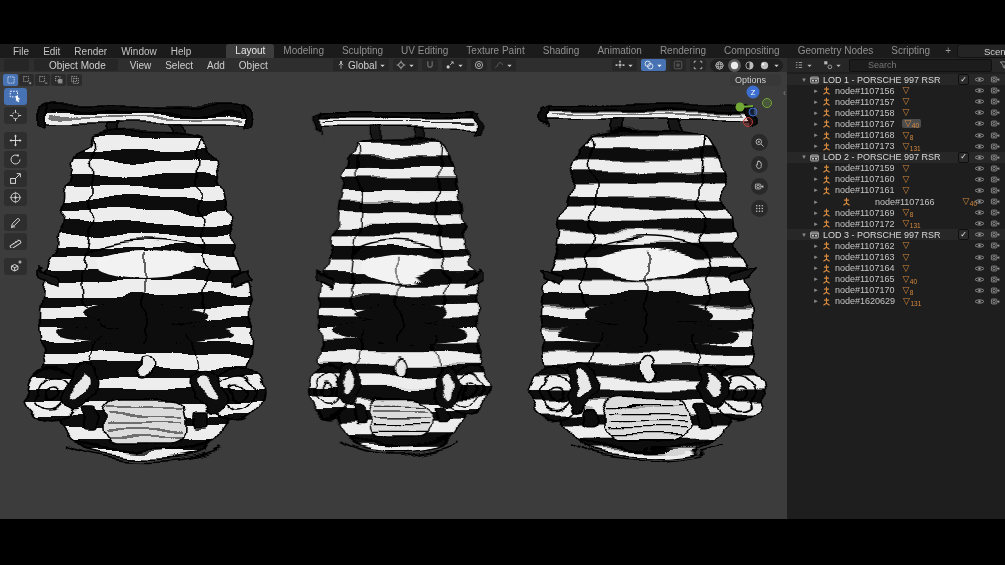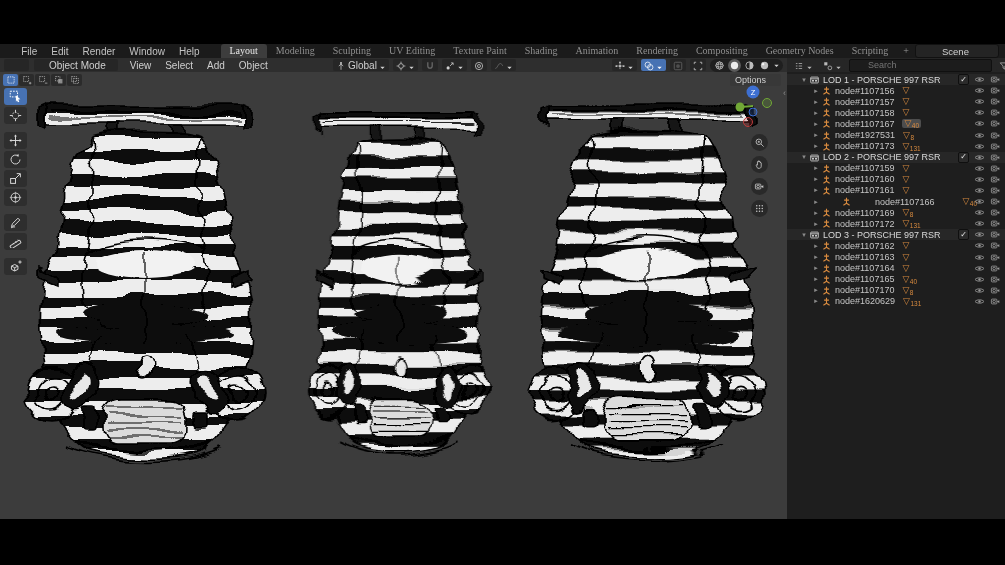--- a/index.html
+++ b/index.html
@@ -3,32 +3,32 @@
 <meta charset="utf-8">
 <style>
   html,body{margin:0;padding:0;background:#000;width:1005px;height:565px;overflow:hidden;
     font-family:"Liberation Sans",sans-serif;-webkit-font-smoothing:antialiased;}
   #screen{position:relative;width:1005px;height:565px;background:#000;}
   
   .topbar{position:absolute;left:0;top:44px;width:1005px;height:14px;background:#1b1b1b;
     display:flex;align-items:center;padding:0 6px;box-sizing:border-box;font-size:10px;color:#c3c3c3;}
   #topbar-menus{display:flex;}
   .menu-item{padding:0 7px;cursor:default;}
-  .tabs{display:flex;margin-left:14px;height:14px;font-family:Liberation Serif, serif;}
+  .tabs{display:flex;margin-left:28px;height:14px;}
   .tab{padding:0 9px;line-height:14px;color:#8f8f8f;white-space:nowrap;}
   .tab.active{background:#3d3d3d;color:#e8e8e8;border-radius:3px 3px 0 0;}
   .tab.add{color:#9a9a9a;padding:0 6px;}
   .topbar-right{margin-left:auto;display:flex;gap:5px;align-items:center;}
   .pill{display:flex;align-items:center;gap:3px;background:#242424;border:1px solid #111;
     border-radius:3px;height:12px;padding:0 4px;color:#d2d2d2;}
   .pill-text{font-size:9.5px;min-width:52px;}
   
   .header2{position:absolute;left:0;top:58px;width:787px;height:14px;background:#2e2e2e;
     display:flex;align-items:center;padding:0 4px;box-sizing:border-box;font-size:10px;color:#cfcfcf;gap:5px;}
-  .hbtn{display:flex;align-items:flex-end;gap:2px;background:#262626;border-radius:2px;height:12px;padding:0 3px;}
+  .hbtn{display:flex;align-items:center;gap:2px;background:#262626;border-radius:2px;height:12px;padding:0 3px;}
   .hbtn.active{background:#4772b3;color:#fff;}
   .hcenter{position:absolute;left:333px;display:flex;gap:4px;align-items:center;}
   .hright{margin-left:auto;display:flex;gap:4px;align-items:center;}
   .shading-pill{display:flex;align-items:center;background:#1f1f1f;border-radius:8px;height:13px;padding:0 3px;gap:2px;}
   .sph{width:13px;height:13px;display:flex;align-items:center;justify-content:center;border-radius:7px;color:#bdbdbd;}
   .sph.active{background:#5a5a5a;color:#fff;}
   
   .outliner-header{position:absolute;left:787px;top:58px;width:218px;height:14px;background:#262626;
     display:flex;align-items:center;padding:0 4px;box-sizing:border-box;gap:4px;color:#b9b9b9;}
   .search{flex:1;display:flex;gap:3px;background:#1c1c1c;border:1px solid #101010;
@@ -701,21 +701,21 @@
           </span>
         </span>
       </div>
       <div class="orow" style="padding-left: 24px;">
         <span class="exp">▸</span>
         <span class="oicn orange">
           <svg viewBox="0 0 16 16" width="100%" height="100%" fill="none" stroke="currentColor" stroke-width="1.2">
             <path d="M8 2.5v8M8 10.5L3.5 13.5M8 10.5l4.5 3M4.5 6h7" stroke-width="1.6"></path>
           </svg>
         </span>
-        <span class="olabel">node#1927531</span>
+        <span class="olabel">node#1107168</span>
         <span class="tri">▽<span class="cnt">8</span></span>
         <span class="ricons">
           <span class="ricn">
             <svg viewBox="0 0 16 16" width="100%" height="100%" fill="none" stroke="currentColor" stroke-width="1.2">
               <path d="M1.5 8C4 4.7 12 4.7 14.5 8 12 11.3 4 11.3 1.5 8z"></path>
               <circle cx="8" cy="8" r="1.8" fill="currentColor" stroke="none"></circle>
             </svg>
           </span>
           <span class="ricn">
             <svg viewBox="0 0 16 16" width="100%" height="100%" fill="none" stroke="currentColor" stroke-width="1.2">

